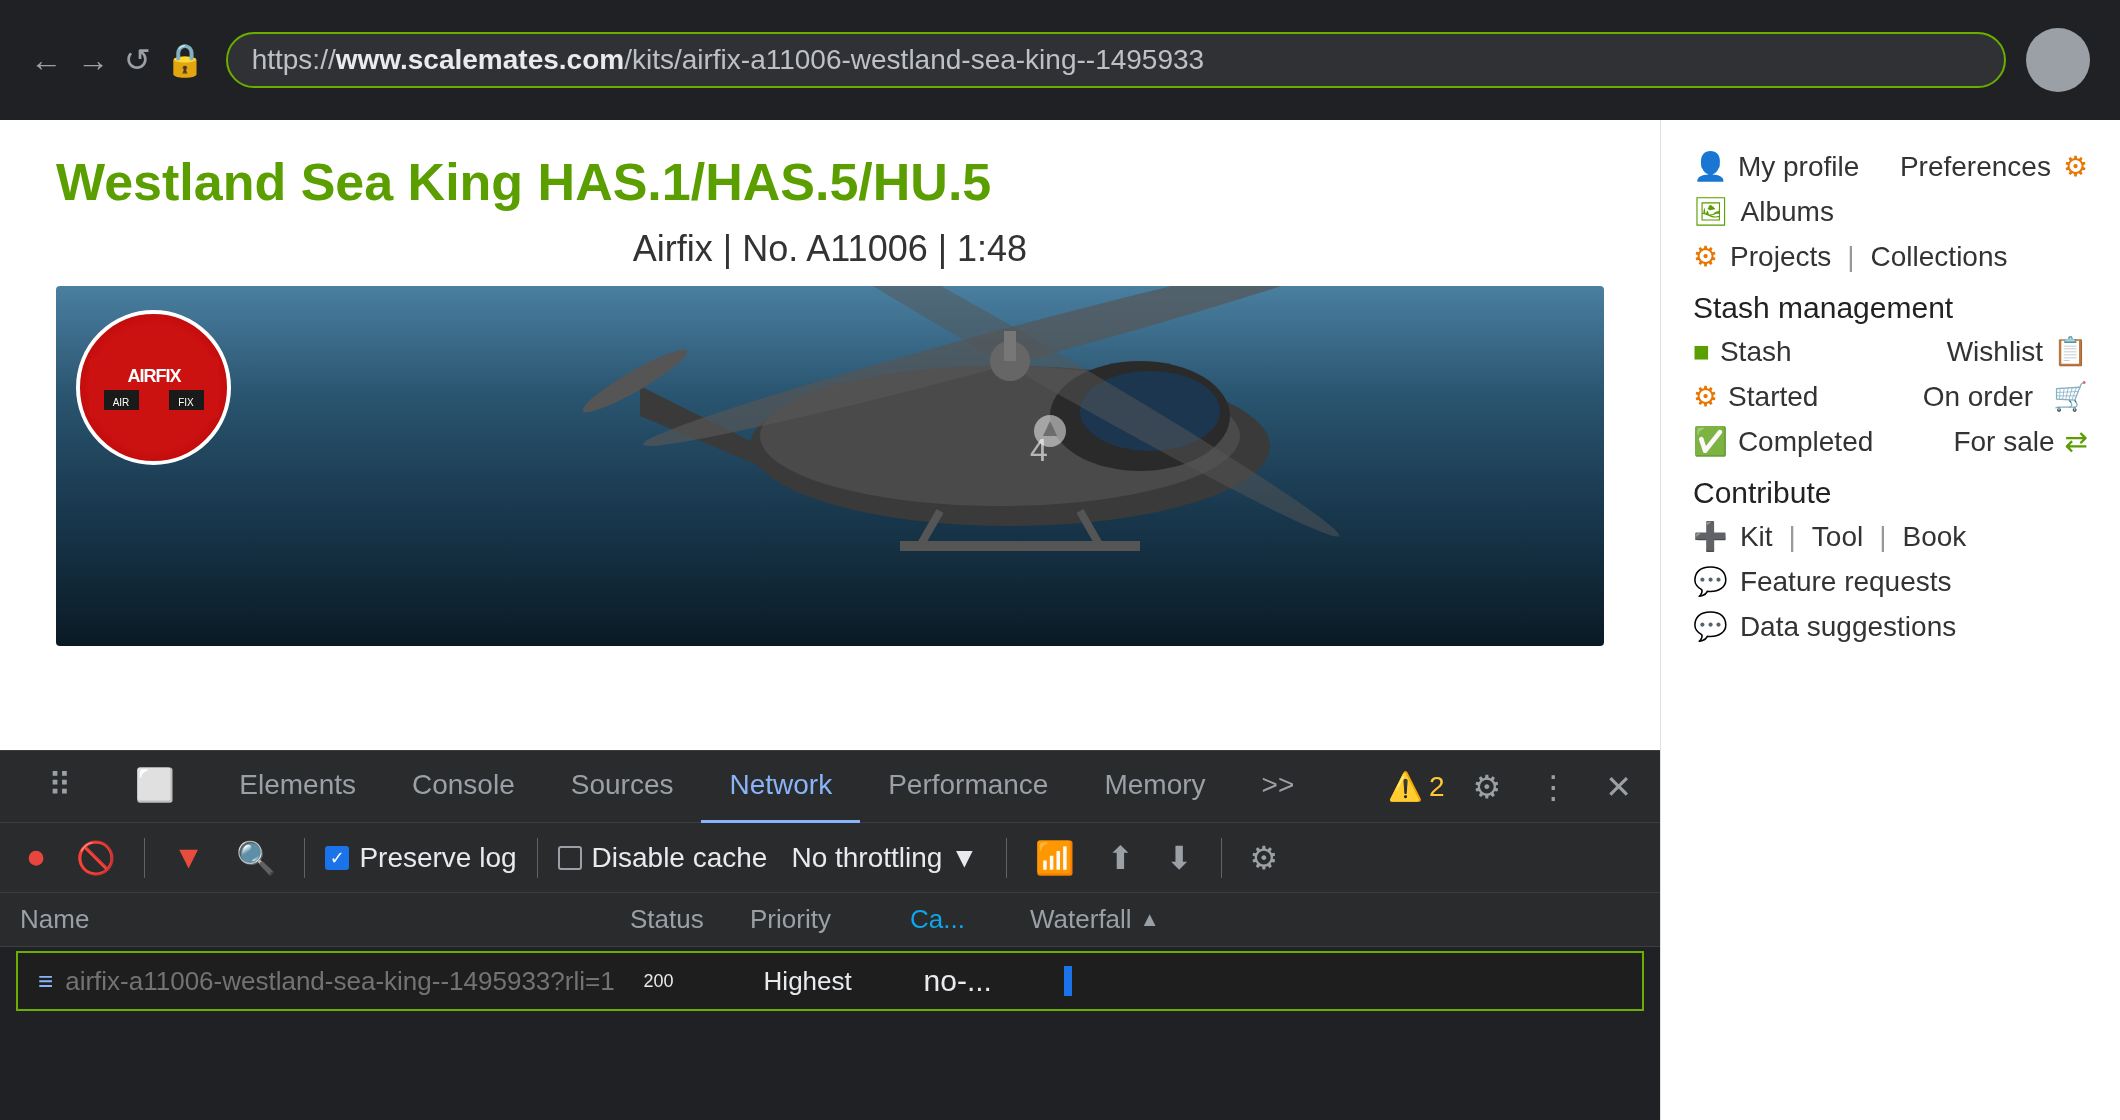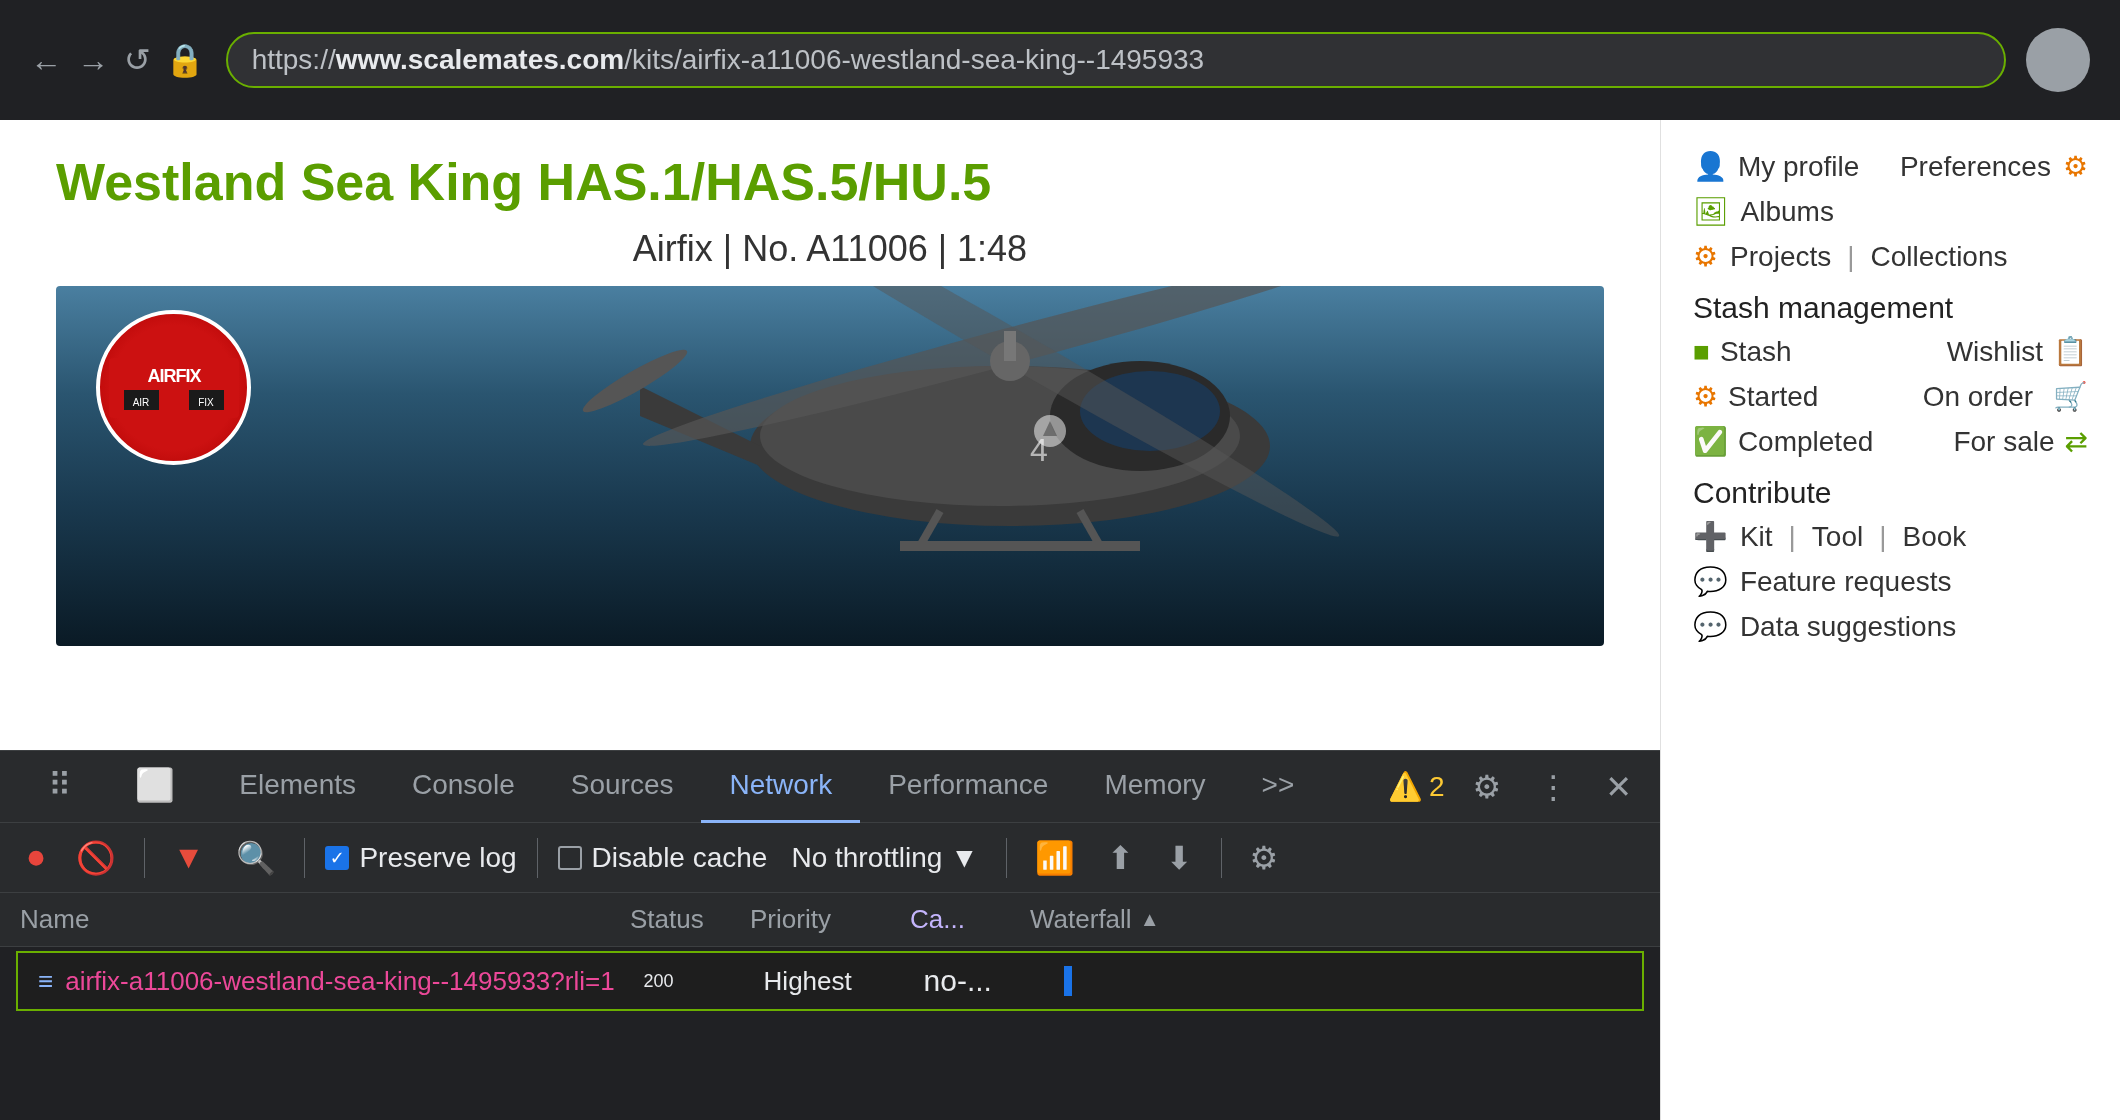--- a/index.html
+++ b/index.html
@@ -276,21 +276,21 @@
       padding: 0 20px;
       border-bottom: 1px solid #3c3f41;
     }
     .table-col-name {
       flex: 1;
       font-size: 26px;
       color: #9aa0a6;
     }
     .table-col-status { width: 120px; font-size: 26px; color: #9aa0a6; }
     .table-col-priority { width: 160px; font-size: 26px; color: #9aa0a6; }
-    .table-col-cache { width: 120px; font-size: 26px; color: #c4b5fd; }
+    .table-col-cache { width: 120px; font-size: 26px; color: #0ea5e9; }
     .table-col-waterfall {
       flex: 1;
       font-size: 26px;
       color: #9aa0a6;
       display: flex;
       align-items: center;
       gap: 8px;
     }
     .sort-arrow { color: #9aa0a6; font-size: 20px; }
 
@@ -298,21 +298,21 @@
       display: flex;
       align-items: center;
       background: #1e1e1e;
       height: 60px;
       padding: 0 20px;
       border: 2px solid #6aaf00;
       margin: 4px 16px;
       cursor: pointer;
     }
     .row-icon { color: #8ab4f8; font-size: 26px; margin-right: 12px; }
-    .row-name { font-size: 26px; color: #ec4899; flex: 1; }
+    .row-name { font-size: 26px; color: #737373; flex: 1; }
     .row-status { width: 120px; font-size: 18px; color: #e8eaed; }
     .row-priority { width: 160px; font-size: 26px; color: #e8eaed; }
     .row-cache { width: 120px; font-size: 30px; color: #e8eaed; }
     .row-waterfall {
       flex: 1;
       display: flex;
       align-items: center;
     }
     .waterfall-bar {
       width: 8px;
@@ -325,21 +325,21 @@
     .browser-body {
       position: relative;
       flex: 1;
       overflow: hidden;
     }
 
     
     .airfix-logo-container {
       position: absolute;
       top: 24px;
-      left: 40px;
+      left: 20px;
       width: 155px;
       height: 155px;
       border-radius: 50%;
       background: radial-gradient(circle, #cc1111 60%, #aa0000 100%);
       display: flex;
       align-items: center;
       justify-content: center;
       border: 4px solid #fff;
       overflow: hidden;
     }

